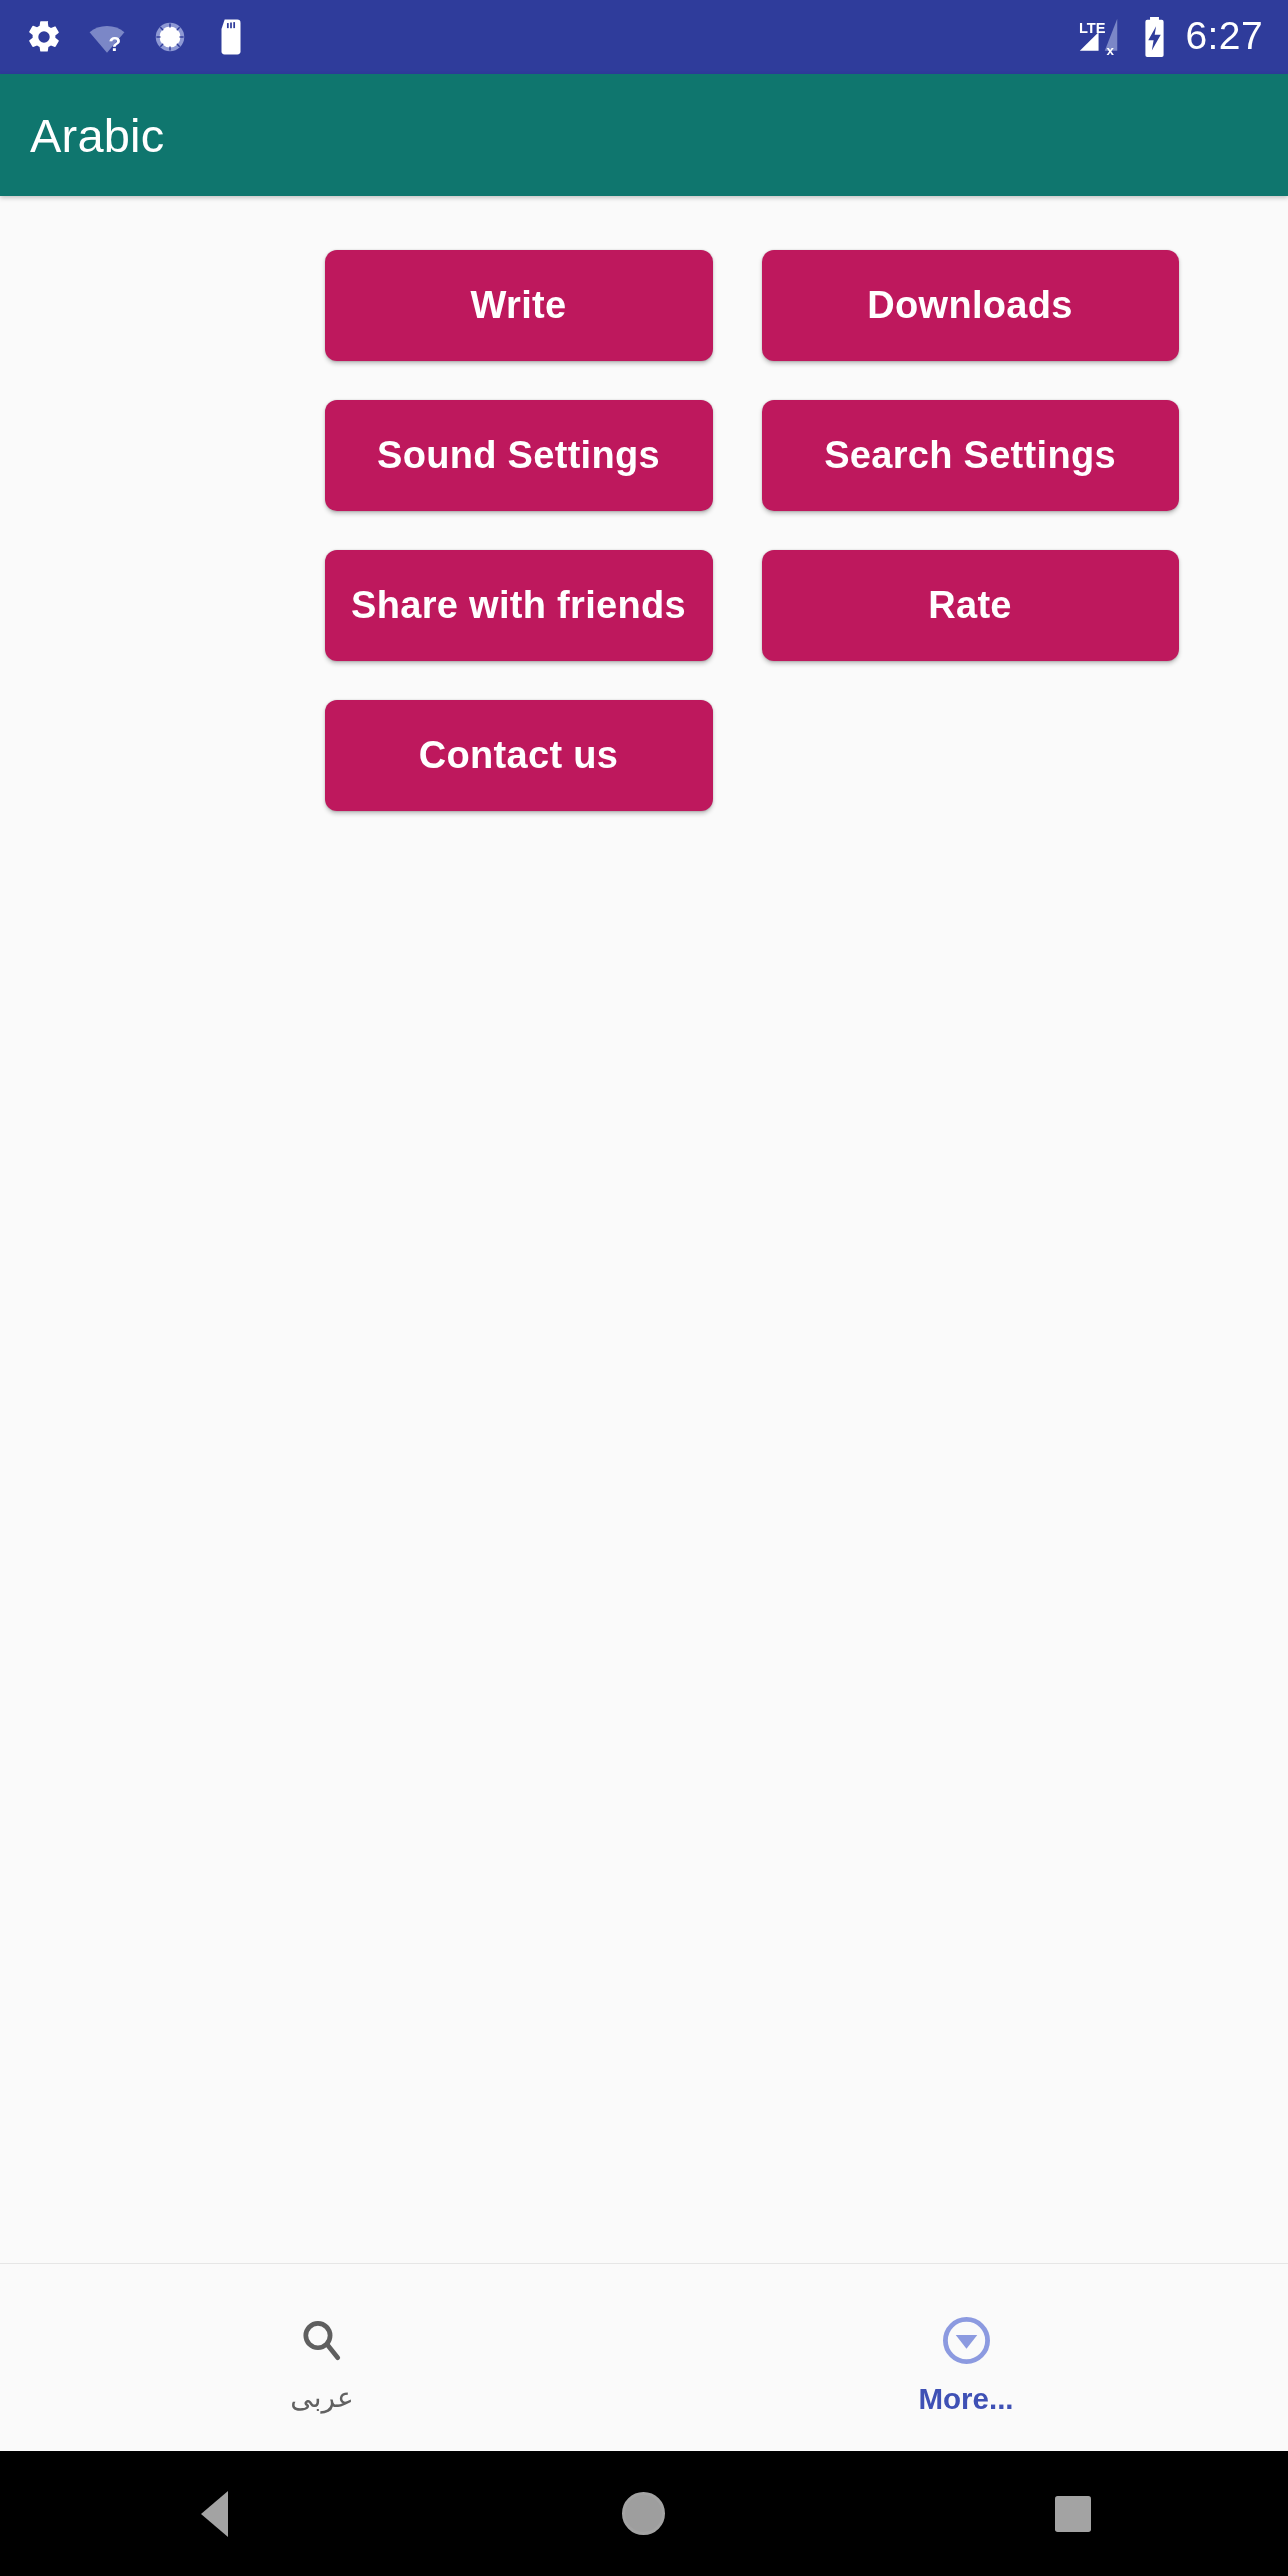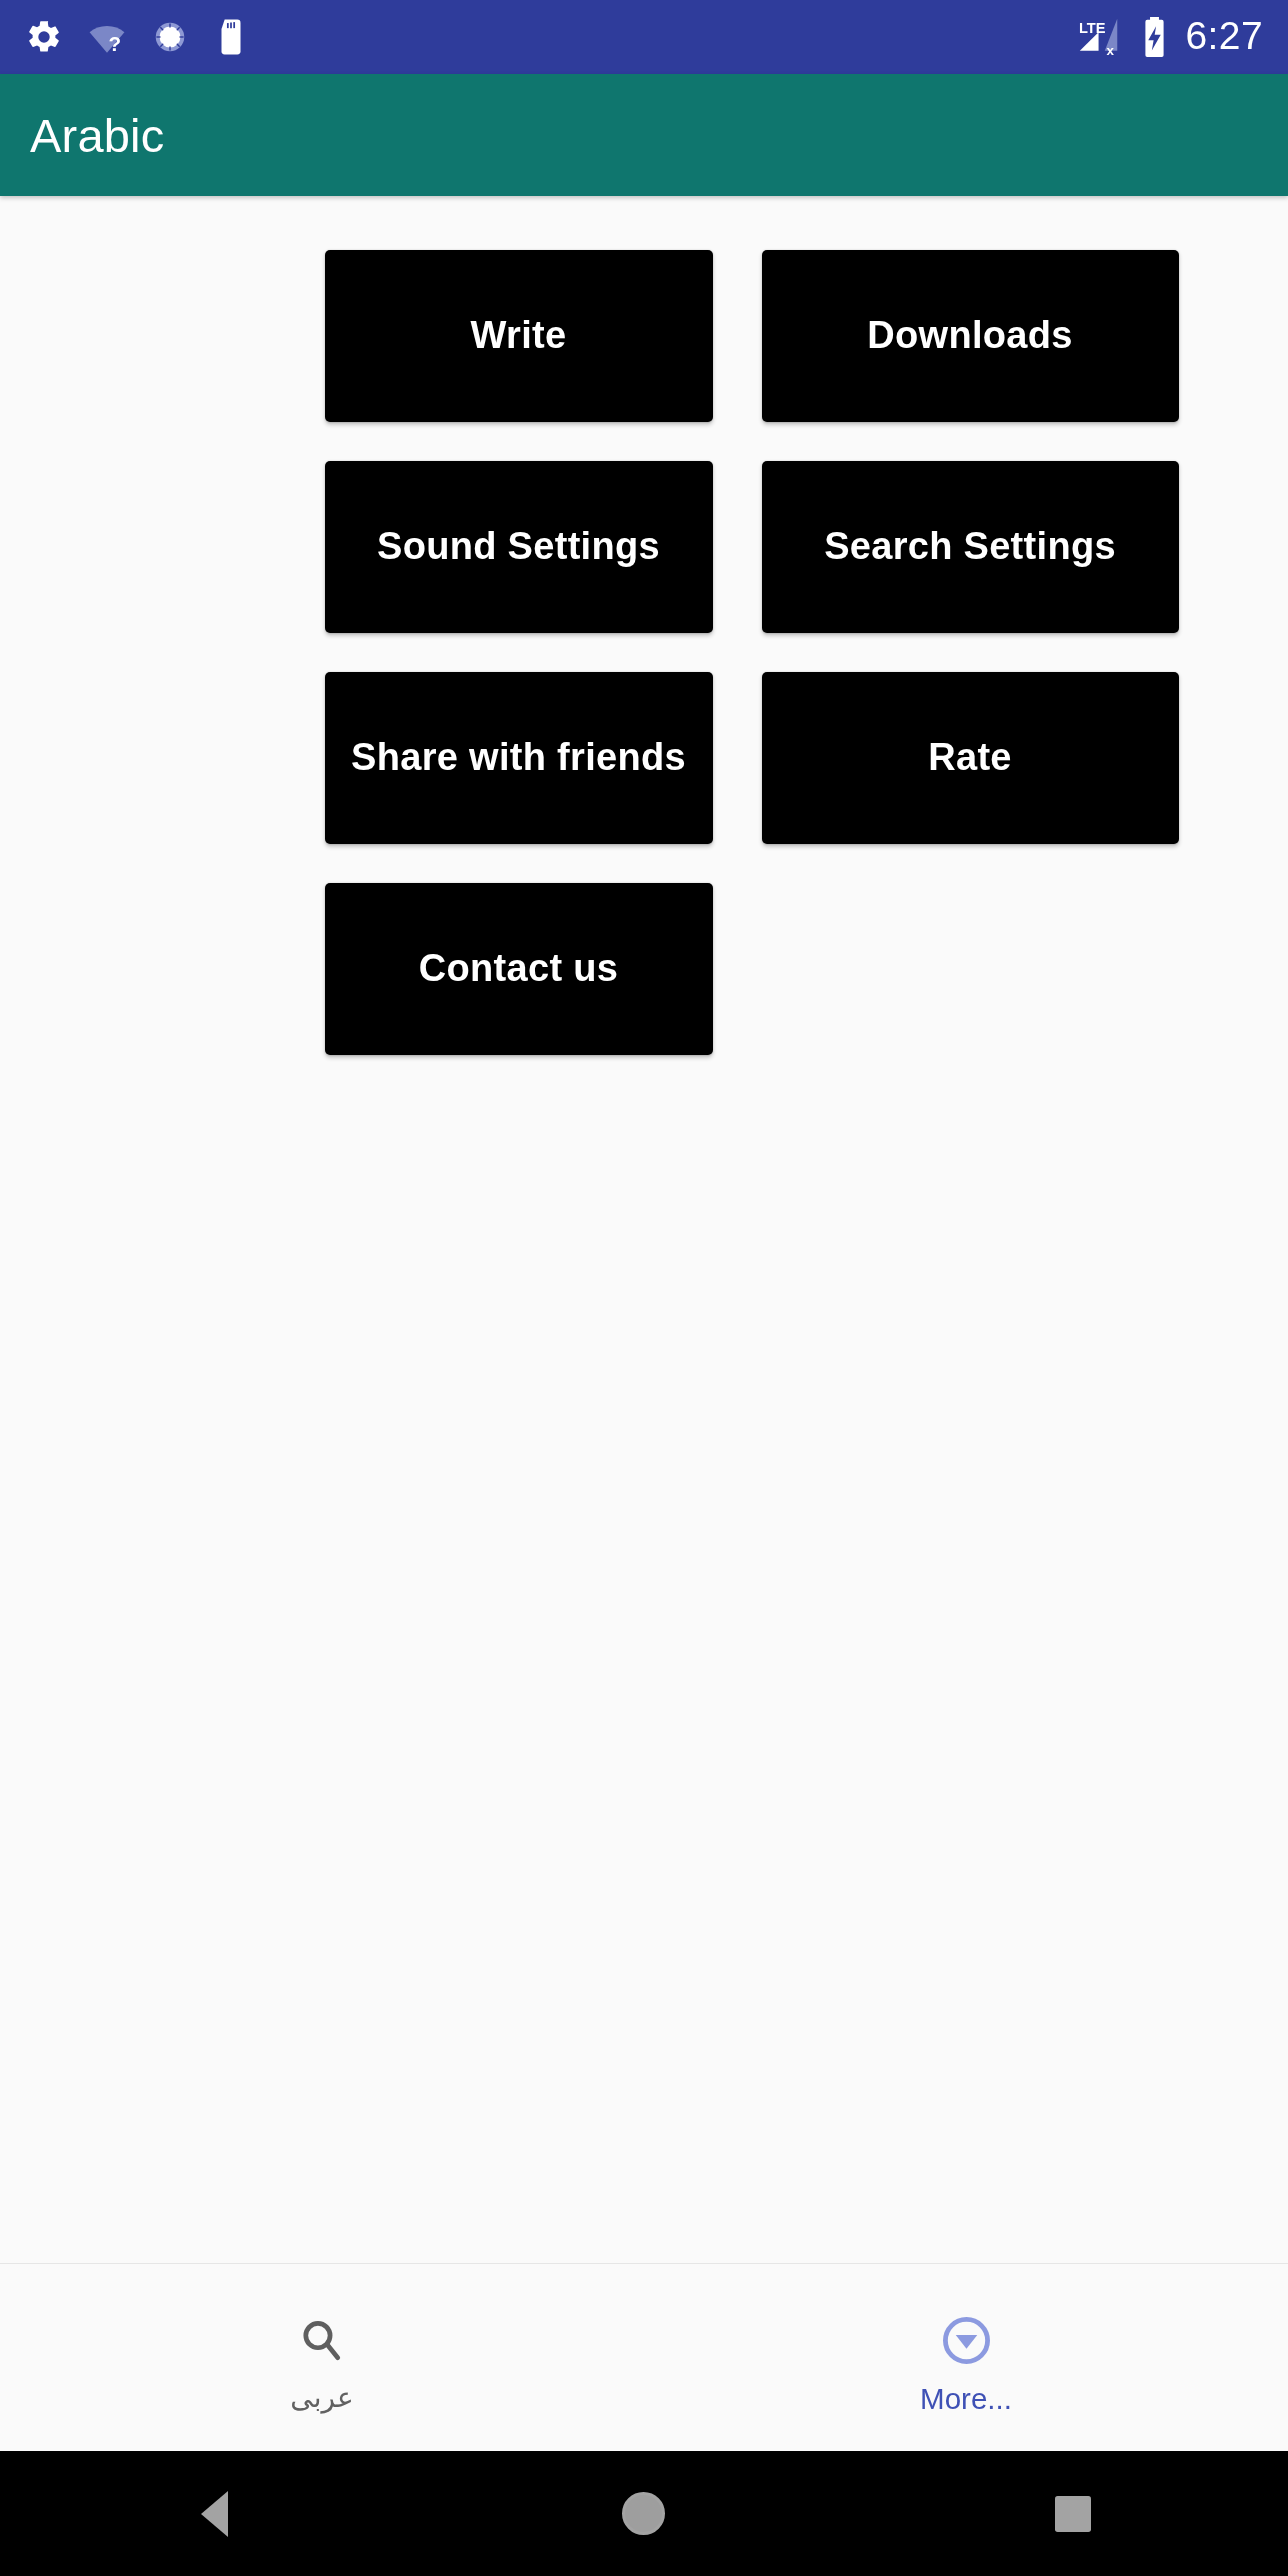--- a/index.html
+++ b/index.html
@@ -67,36 +67,36 @@
     display:grid;
     grid-template-columns:388px 417px;
     column-gap:49px;
     row-gap:39px;
     justify-content:center;
     padding-left:0;
     width:1071px;
     margin-left:216px;
   }
   .grid-btn {
-    height:172px;
-    background:#000000;
+    height:111px;
+    background:#be185d;
     color:#ffffff;
     border:none;
     font-family:"Liberation Sans", sans-serif;
     font-size:38px;
     font-weight:700;
     letter-spacing:0.3px;
     display:flex;
     align-items:center;
     justify-content:center;
     box-shadow:0 2.7px 4.5px rgba(0,0,0,0.20), 0 0.9px 1.8px rgba(0,0,0,0.14);
     cursor:pointer;
     text-align:center;
     line-height:1.1;
-    border-radius:5px;
+    border-radius:12px;
   }
 
   
   .bottom-nav {
     flex:0 0 auto;
     height:188px;
     background:#fafafa;
     border-top:0.9px solid #e6e6e6;
     display:flex;
     align-items:center;
@@ -112,21 +112,21 @@
     height:100%;
     padding-top:10.7px;
   }
   .nav-label {
     font-size:29.5px;
     color:#616161;
     font-weight:400;
     line-height:1;
   }
   .nav-label.arabic { font-size:28px; direction:rtl; }
-  .nav-label.active { color:#3f51b5; }
+  .nav-label.active { color:#3f51b5;font-weight:bold; }
   .nav-icon { display:block; }
 
   
   .system-nav {
     flex:0 0 auto;
     height:125px;
     background:#000000;
     display:flex;
     align-items:center;
     justify-content:space-around;

